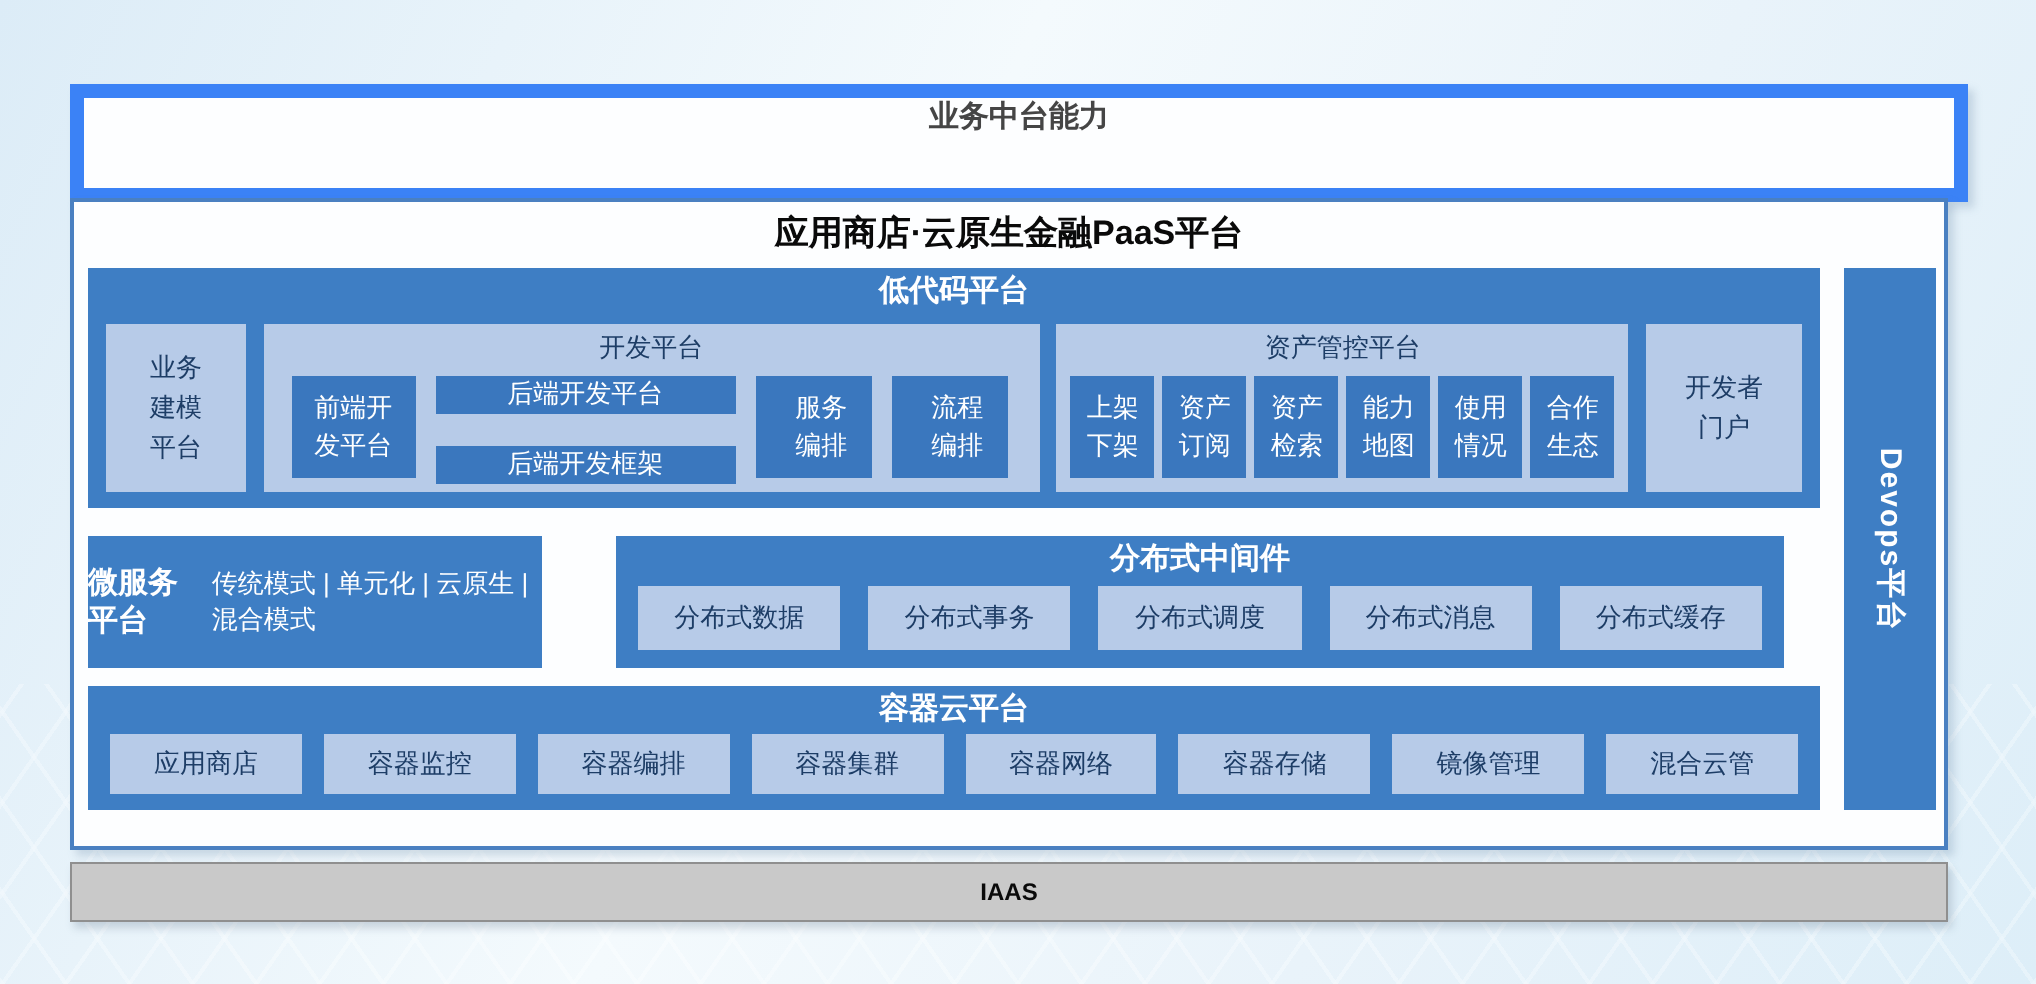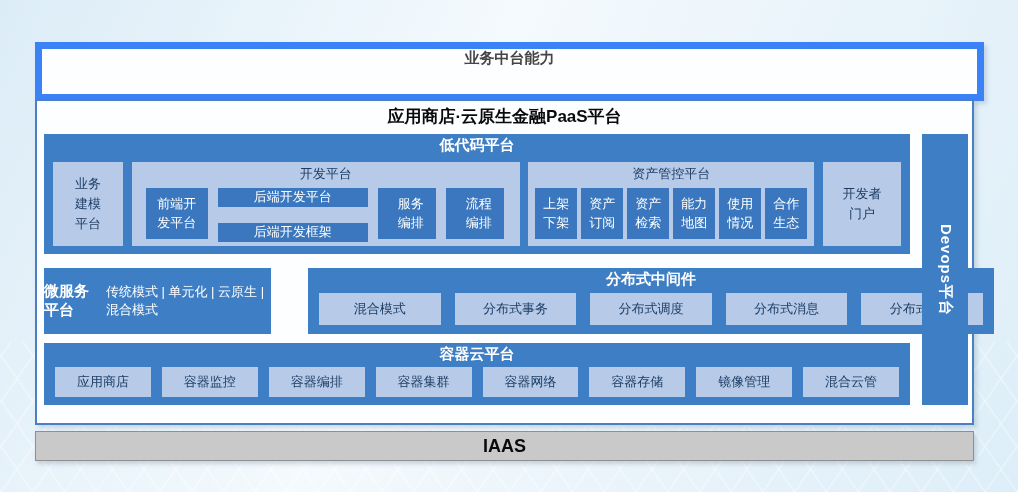--- a/index.html
+++ b/index.html
@@ -71,21 +71,21 @@
   .fe-card{width:62px;}
   .orch-card{width:50px;padding-left:8px;}
   .backend-stack{width:150px;display:flex;flex-direction:column;gap:16px;}
   .backend-stack .blue-card{flex:1;}
   
   .micro{left:7px;top:167px;width:227px;height:66px;
     display:flex;flex-direction:row;align-items:center;justify-content:center;gap:4px;}
   .micro-title{font-size:15px;font-weight:bold;color:#ffffff;}
   .micro-modes{font-size:13px;color:#ffffff;}
   
-  .middleware{left:271px;top:167px;width:686px;height:66px;}
+  .middleware{left:271px;top:167px;width:584px;height:66px;}
   .items-row{
     position:absolute;left:11px;right:11px;top:25px;bottom:9px;
     display:flex;justify-content:space-between;
   }
   .middleware .items-row{gap:14px;}
   .light-item{
     flex:1;background:#b7cbe8;color:#1d3d66;
     display:flex;align-items:center;justify-content:center;
     font-size:13px;text-align:center;
   }
@@ -97,21 +97,21 @@
   .devops span{
     position:absolute;top:50%;left:50%;
     transform:translate(-50%,-50%) rotate(90deg);
     white-space:nowrap;color:#ffffff;font-weight:bold;font-size:15px;letter-spacing:1px;
   }
   
   .iaas-bar{
     position:absolute;left:35px;top:431px;width:937px;height:28px;z-index:1;
     background:#c9c9c9;border:1px solid #8f8f8f;
     display:flex;align-items:center;justify-content:center;
-    font-size:18px;font-weight:bold;color:#0a0a0a;
+    font-size:12px;font-weight:bold;color:#0a0a0a;
     box-shadow:2px 3px 4px rgba(110,130,150,.3);
   }
 </style>
 </head>
 <body>
 
 <div class="texture"></div>
 
 <div class="top-box">
   <span>业务中台能力</span>
@@ -167,21 +167,21 @@
   </section>
 
   <section class="sect micro">
     <div class="micro-title">微服务平台</div>
     <div class="micro-modes">传统模式 | 单元化 | 云原生 | 混合模式</div>
   </section>
 
   <section class="sect middleware">
     <div class="sect-title">分布式中间件</div>
     <div class="items-row">
-      <div class="light-item">混合模式</div>
+      <div class="light-item">分布式数据</div>
       <div class="light-item">分布式事务</div>
       <div class="light-item">分布式调度</div>
       <div class="light-item">分布式消息</div>
       <div class="light-item">分布式缓存</div>
     </div>
   </section>
 
   <section class="sect containercloud">
     <div class="sect-title">容器云平台</div>
     <div class="items-row">

